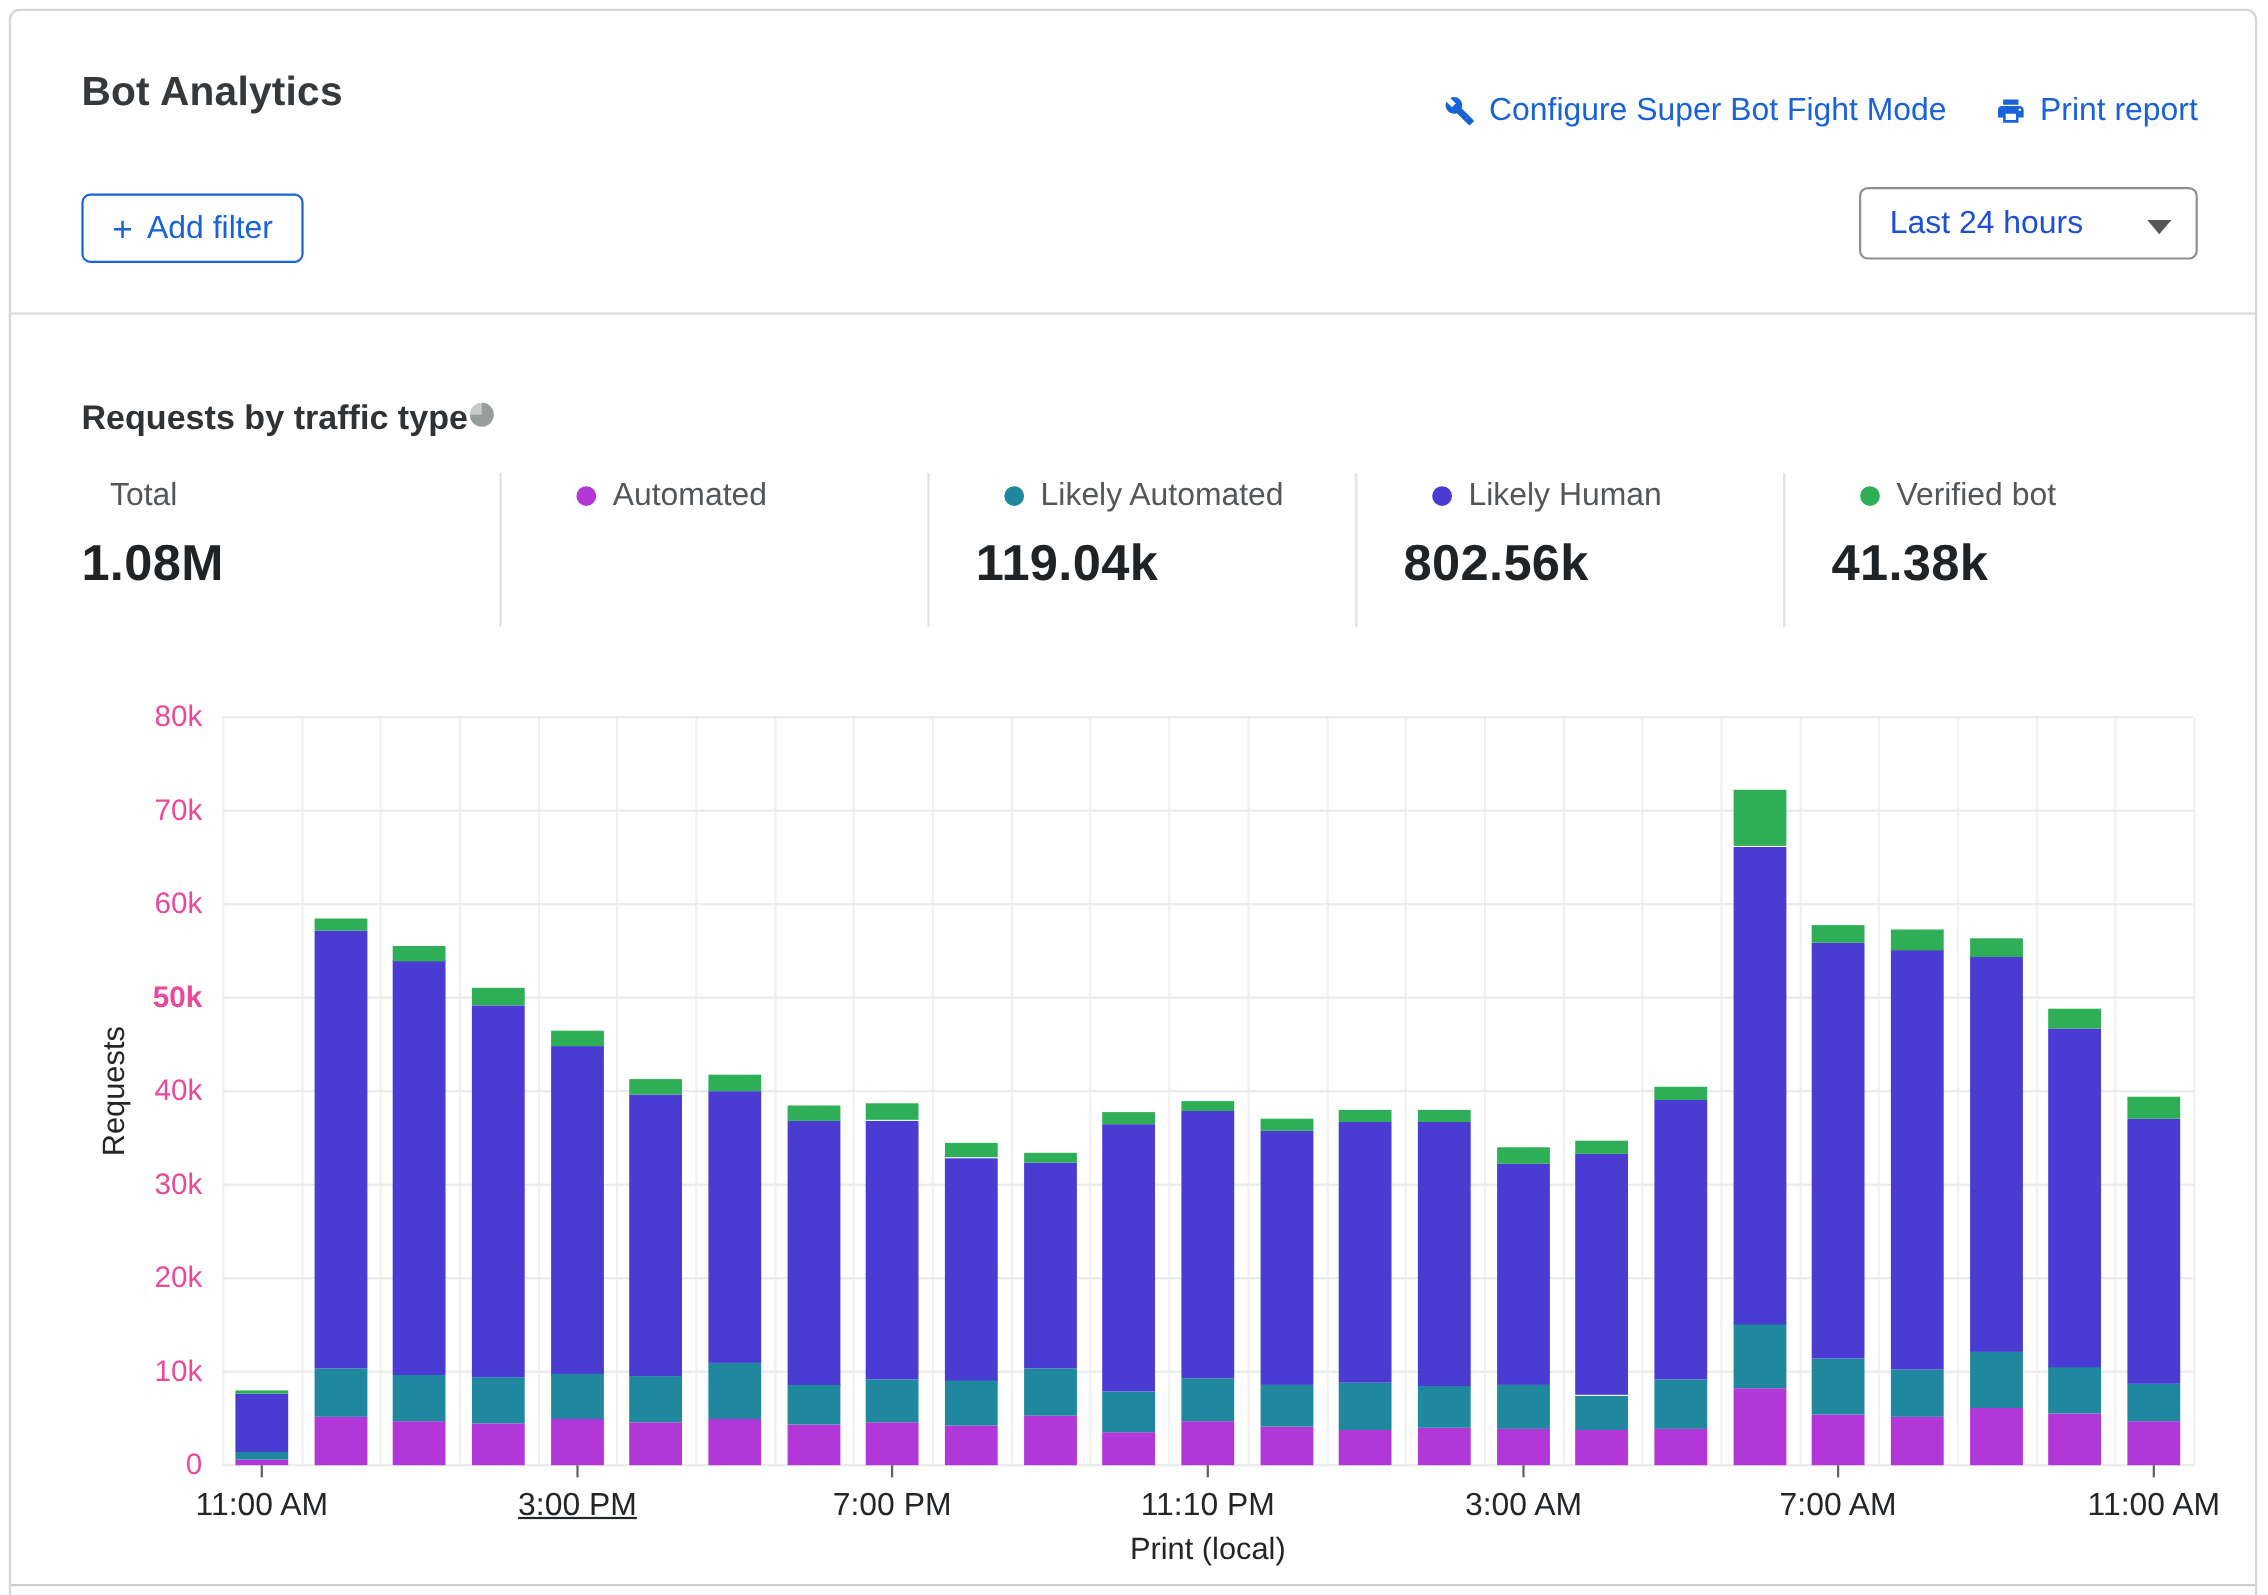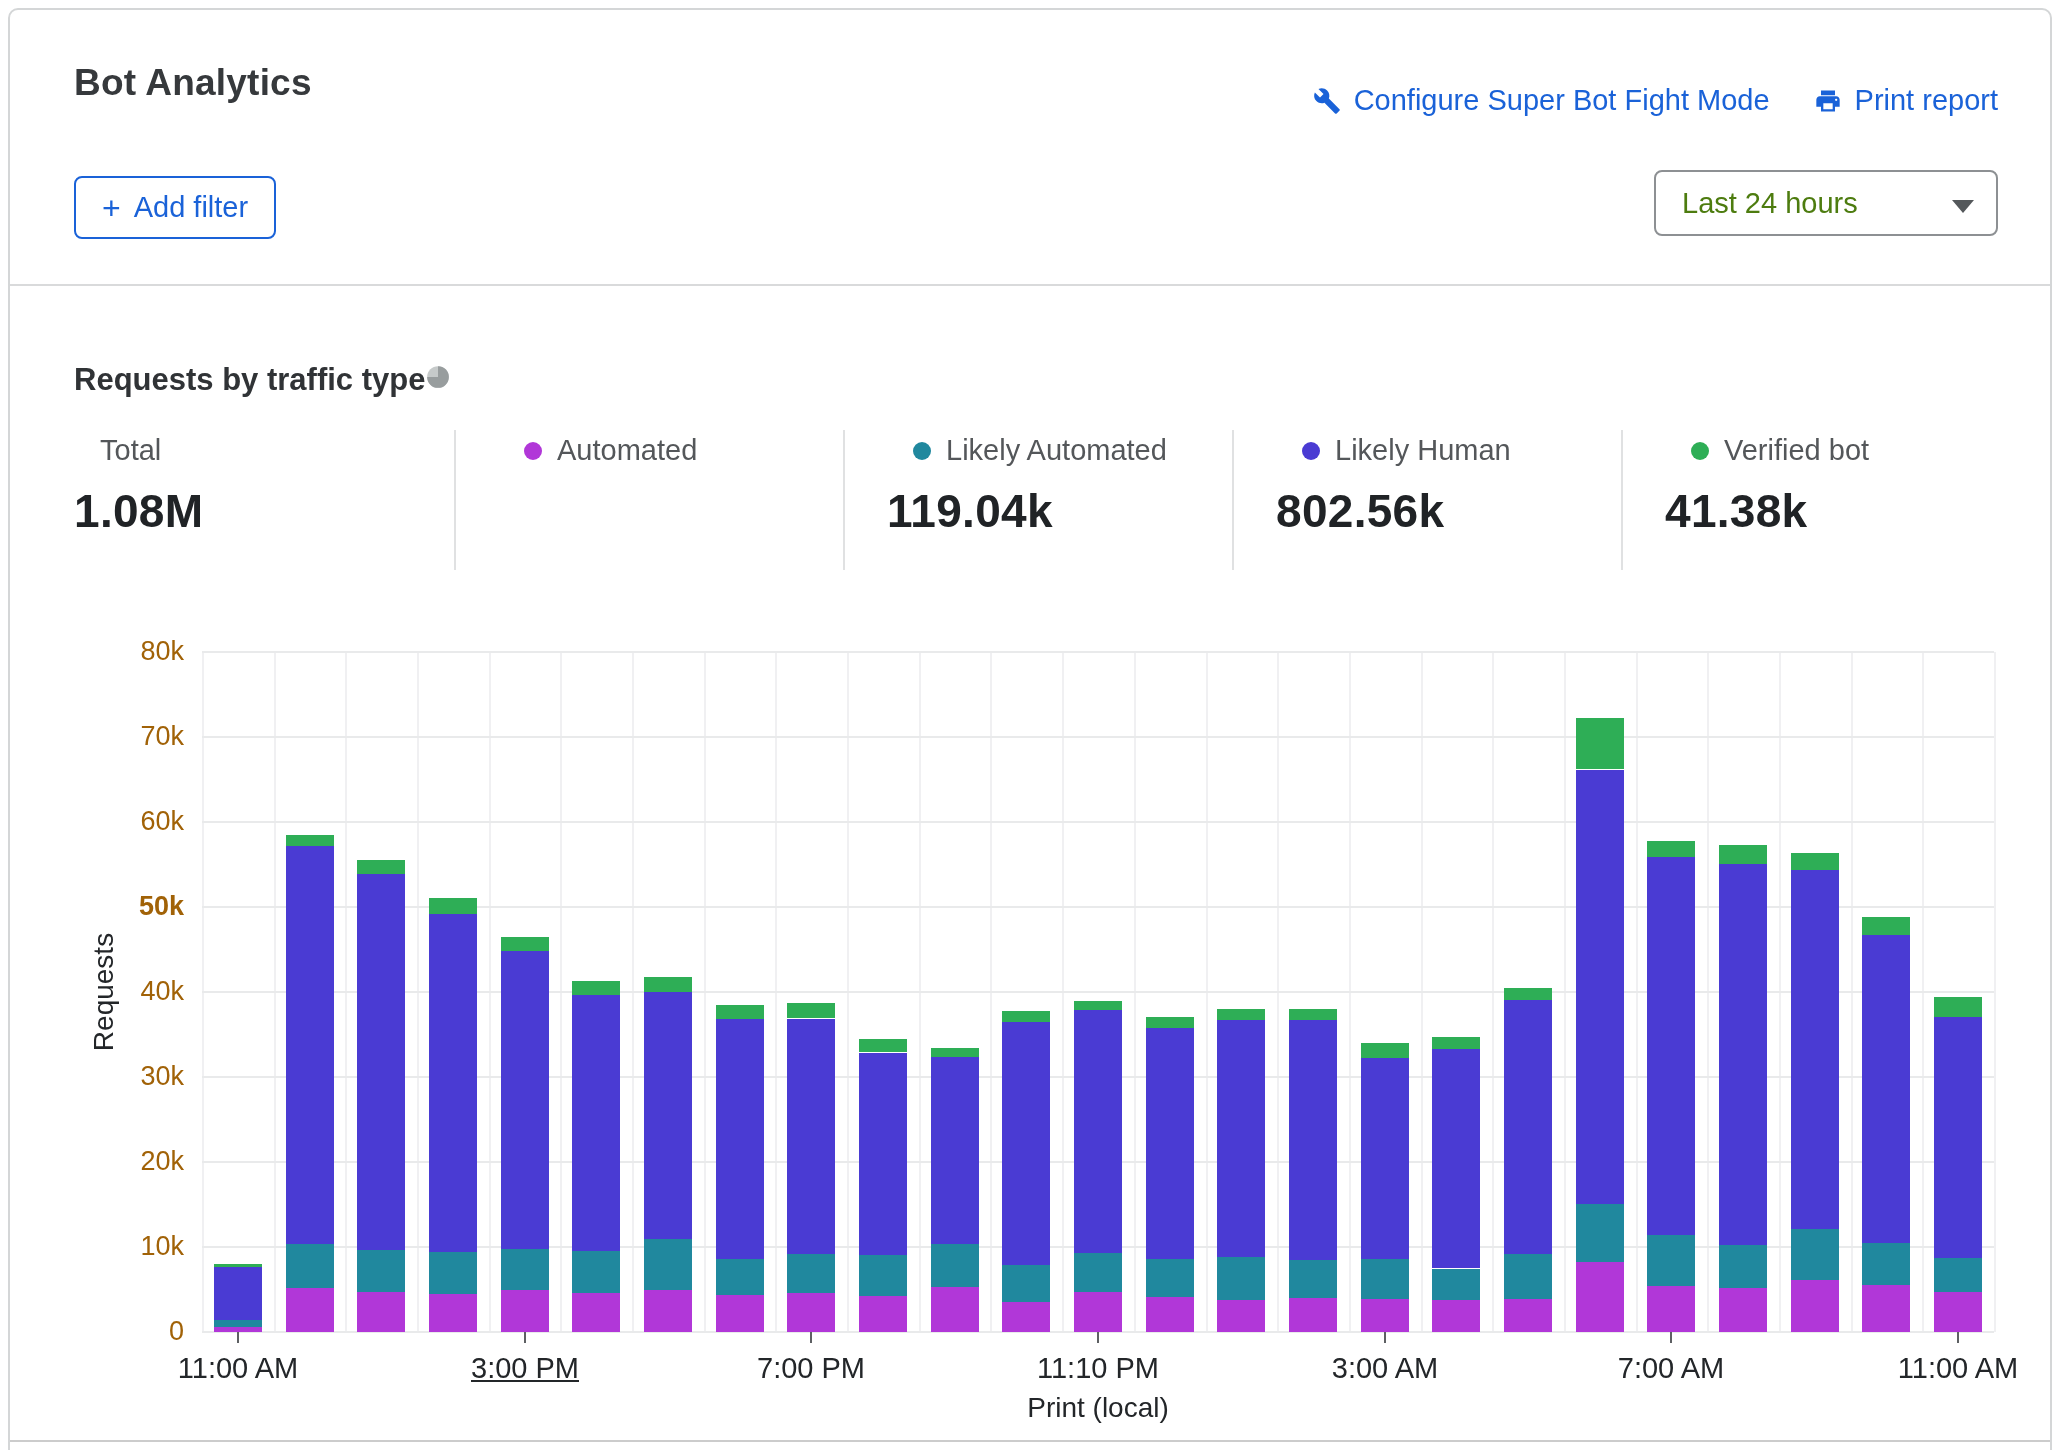--- a/index.html
+++ b/index.html
@@ -10,43 +10,43 @@
   .page-title { position:absolute; left:64px; top:52px; font-size:37px; font-weight:700;
                 color:#36393c; letter-spacing:0.2px; }
   .top-links { position:absolute; right:52px; top:74px; display:flex; gap:44px; align-items:center; }
   .link { display:flex; align-items:center; gap:13px; color:#1a62d8; font-size:29px; cursor:pointer; }
   .link svg { display:block; }
   .add-filter-btn { position:absolute; left:64px; top:166px; display:flex; align-items:center; gap:13px;
                     border:2px solid #1a62d8; border-radius:8px; background:#fff; color:#1a62d8;
                     font-size:29px; padding:13px 26px; cursor:pointer;
                     font-family:"Liberation Sans", sans-serif; }
   .plus-glyph { font-size:32px; line-height:1; font-weight:400; }
-  .range-select { position:absolute; right:52px; top:160px; width:344px; height:66px;
+  .range-select { position:absolute; right:52px; top:160px; width:308px; height:66px;
                   border:2px solid #8d9093; border-radius:8px; background:#fff;
-                  display:flex; align-items:center; padding:12px 26px; font-size:29px; color:#4d7c0f;
+                  display:flex; align-items:center; padding:12px 26px; font-size:29px; color:#1d4ed8;
                   cursor:pointer; }
   .caret { position:absolute; right:22px; top:28px; width:0; height:0;
            border-left:11px solid transparent; border-right:11px solid transparent;
            border-top:13px solid #54585b; }
   .divider { position:absolute; left:0; right:0; height:2px; background:#d9dadb; }
   .section-title { position:absolute; left:64px; top:352px; display:flex; align-items:center; }
   .section-title span { font-size:31px; font-weight:700; color:#303336; }
   .stats-row { position:absolute; left:64px; top:420px; right:40px; height:140px; display:flex; }
   .stat-col { flex:1; padding-left:42px; border-left:2px solid #e0e1e2; }
   .stat-col:first-child { flex:0 0 380px; padding-left:0; border-left:none; }
   .stat-label-row { display:flex; align-items:center; gap:15px; margin-top:4px;margin-left:26px; }
   .stat-dot { width:18px; height:18px; border-radius:50%; }
   .stat-label { font-size:29px; color:#54575a; }
   .stat-value { font-size:46px; font-weight:700; color:#202326; margin-top:17px; letter-spacing:0.3px; }
   .chart { position:absolute; left:192px; top:642px; width:1792px; height:680px; }
   .hgrid { position:absolute; left:0; right:0; height:2px; background:#e9eaeb; }
   .vgrid { position:absolute; top:0; bottom:0; width:2px; background:#f0f0f2; }
   .bar { position:absolute; bottom:0; }
   .bar-seg { position:absolute; left:0; width:100%; }
-  .ytick { position:absolute; left:-118px; width:100px; text-align:right; font-size:27px; color:#a16207; }
+  .ytick { position:absolute; left:-118px; width:100px; text-align:right; font-size:27px; color:#ec4899; }
   .xtick-mark { position:absolute; top:680px; width:2px; height:11px; background:#5d6063; }
   .xtick-label { position:absolute; top:700px; width:180px; text-align:center; font-size:29px; color:#232629; }
   .axis-x-title { position:absolute; left:0; right:0; top:740px; text-align:center;
                   font-size:28px; color:#232629; }
   .axis-y-title { position:absolute; left:-198px; top:324px; width:200px; text-align:center;
                   font-size:28px; color:#232629; transform:rotate(-90deg); }
   .bottom-divider { position:absolute; left:0; right:0; top:1430px; height:2px; background:#cccccc; }
 </style>
 </head>
 <body>

